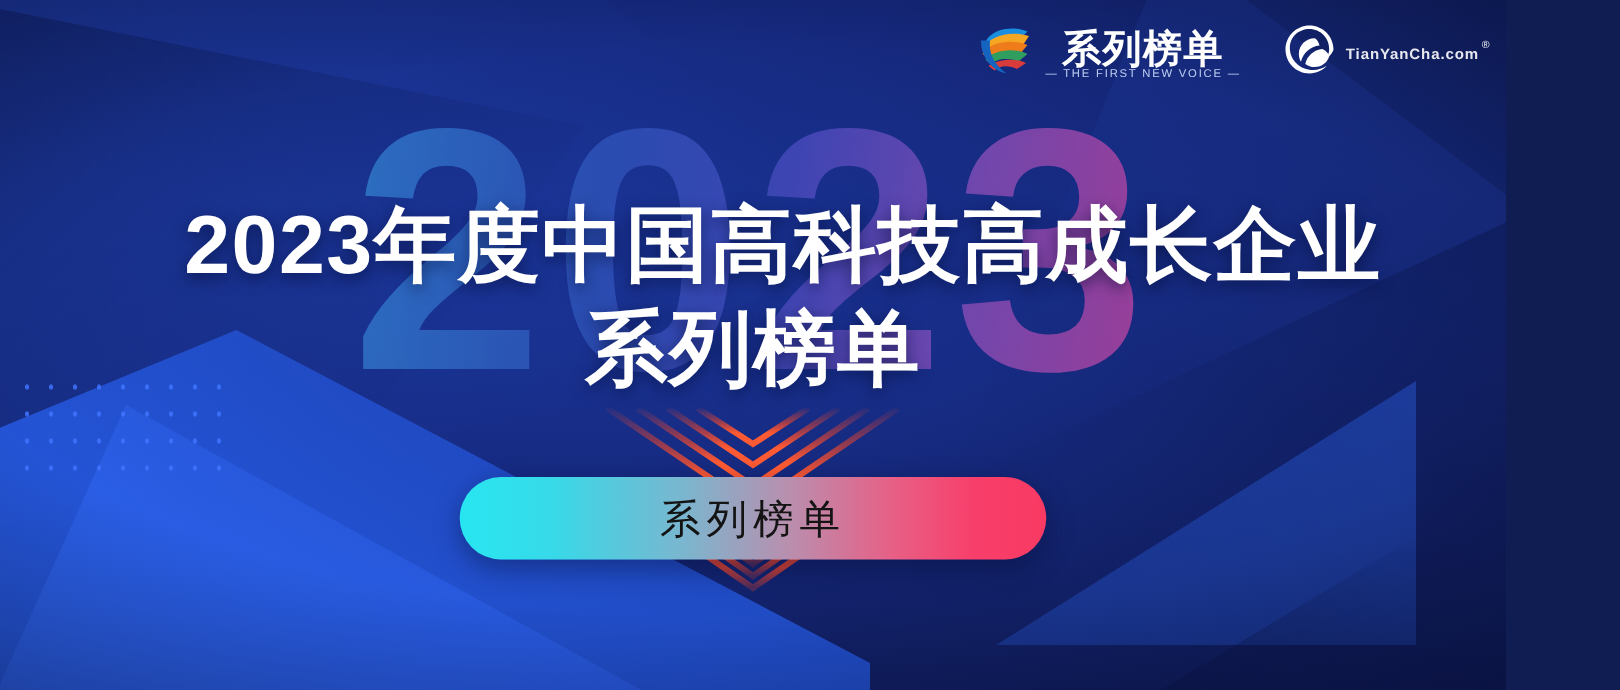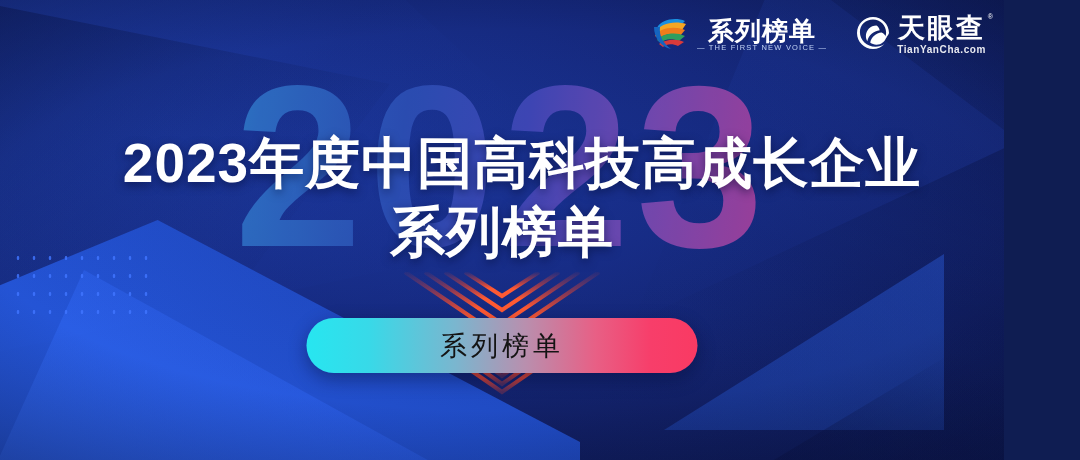--- a/index.html
+++ b/index.html
@@ -342,21 +342,20 @@
 
     <div class="logo">
       <span class="logo-mark">
         <svg width="34" height="34" viewBox="0 0 34 34">
           <path d="M17 1 C8.2 1 1 8.2 1 17 C1 25.8 8.2 33 17 33 C21.6 33 25.7 31 28.5 27.9 C25.9 29.7 22.8 30.7 19.4 30.7 C10.8 30.7 3.9 24.1 3.9 16 C3.9 8.6 9.9 3.4 17 3.4 C24.2 3.4 30.1 9.3 30.1 16.5 C30.1 19 29.4 21.3 28.1 23.3 C31.7 20.6 33 17.5 33 17 C33 8.2 25.8 1 17 1 Z" fill="#ffffff"></path>
           <path d="M20.4 9.5 C14.6 9.5 9.9 14.2 9.9 20 C9.9 21.9 10.4 23.7 11.3 25.2 C12.6 19.4 17.6 14.9 23.7 14.3 C22.9 11.4 21.6 9.8 20.4 9.5 Z" fill="#ffffff"></path>
           <path d="M25.6 16.6 C19.9 17.1 15.3 21.2 14.2 26.6 C15.9 27.9 18 28.7 20.4 28.7 C25.2 28.7 29.1 25.5 30.3 21.2 C29.4 19.3 27.7 17.6 25.6 16.6 Z" fill="#ffffff"></path>
         </svg>
       </span>
       <span class="logo-text tyc-wrap">
-        <span class="logo-cn tyc-cn">天眼查</span>
         <span class="tyc-tm">®</span>
         <span class="logo-en tyc-en">TianYanCha.com</span>
       </span>
     </div>
 
   </div>
 
 </div>
 
 </body></html>

